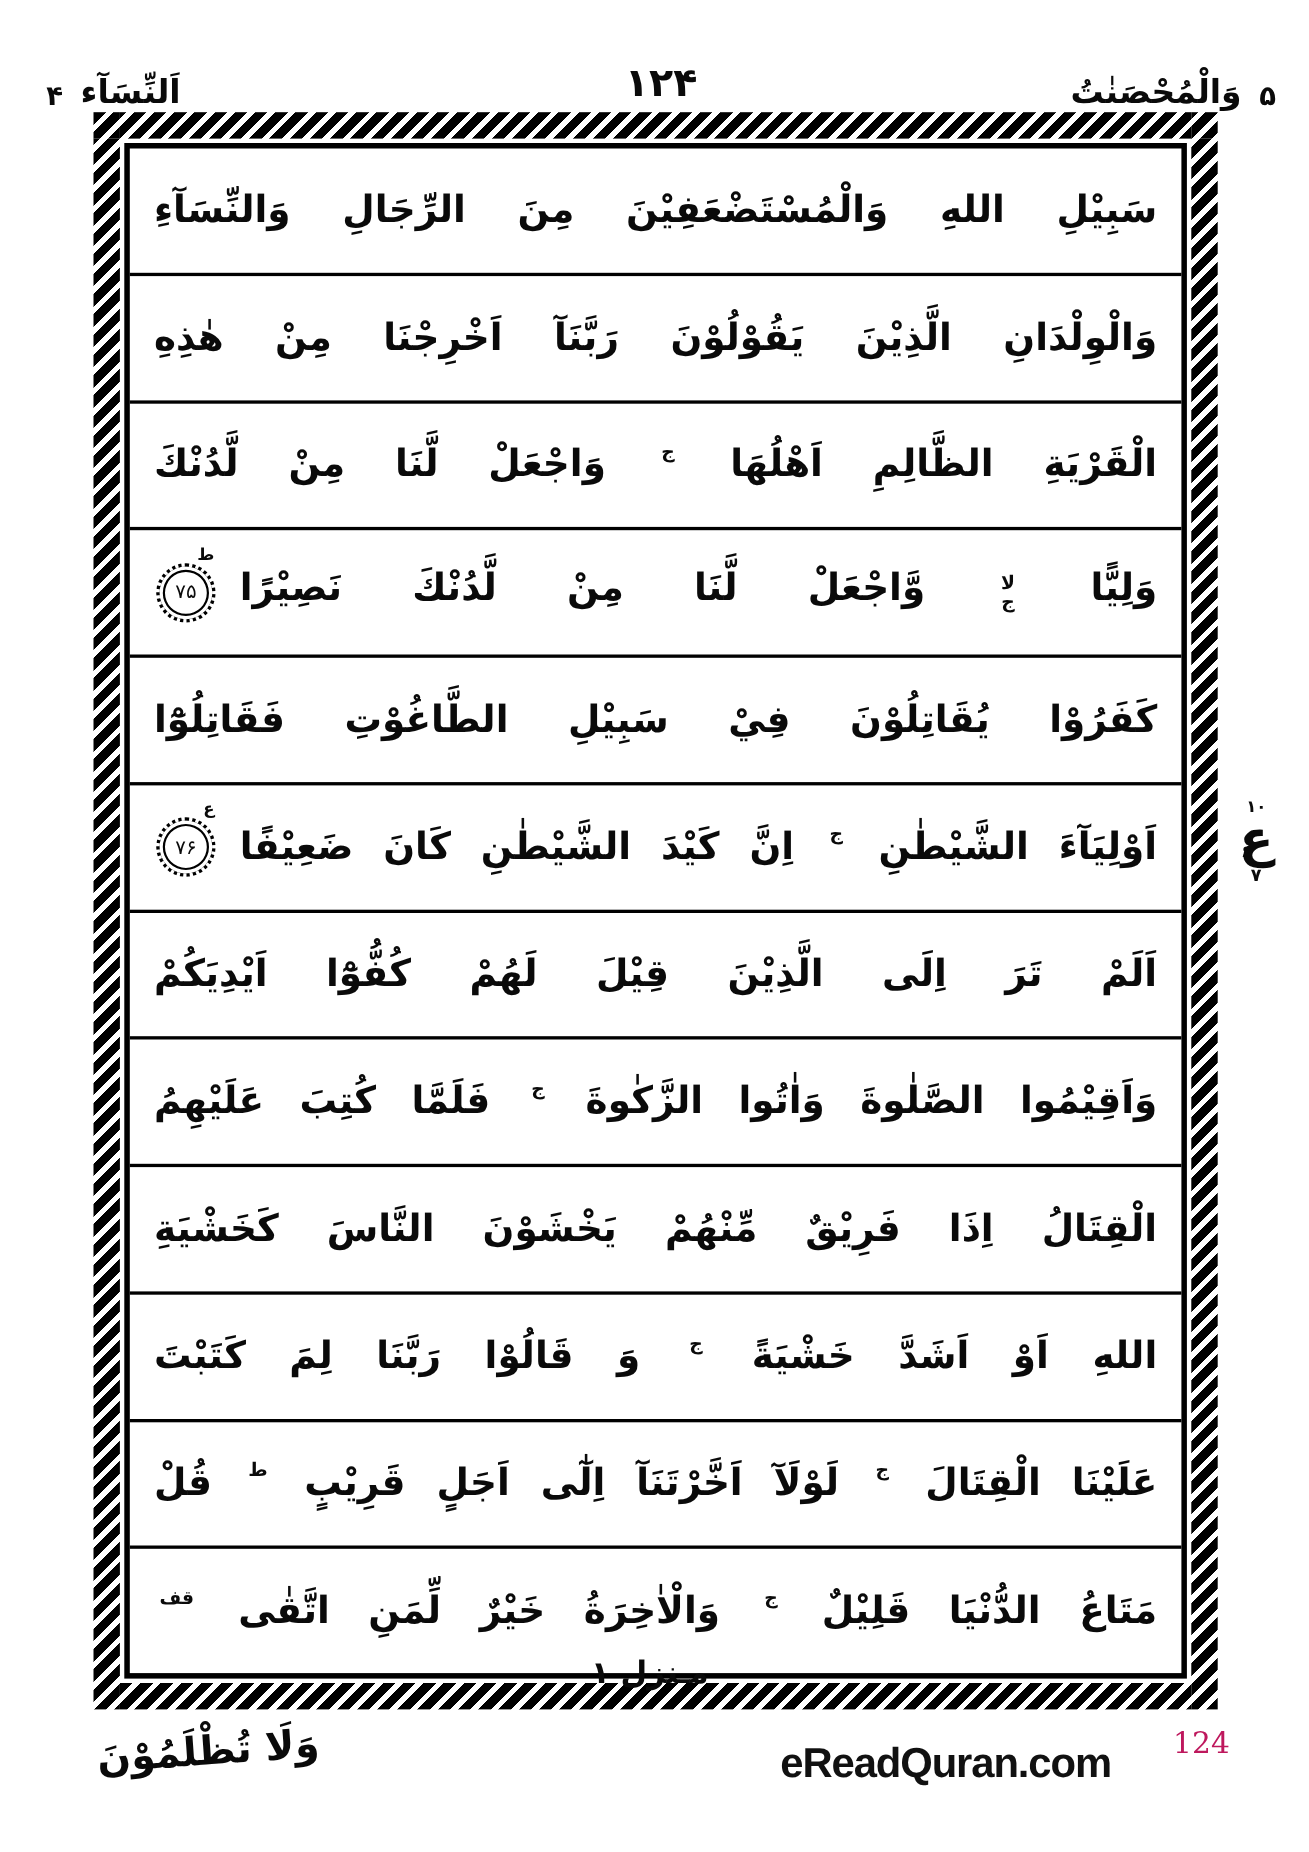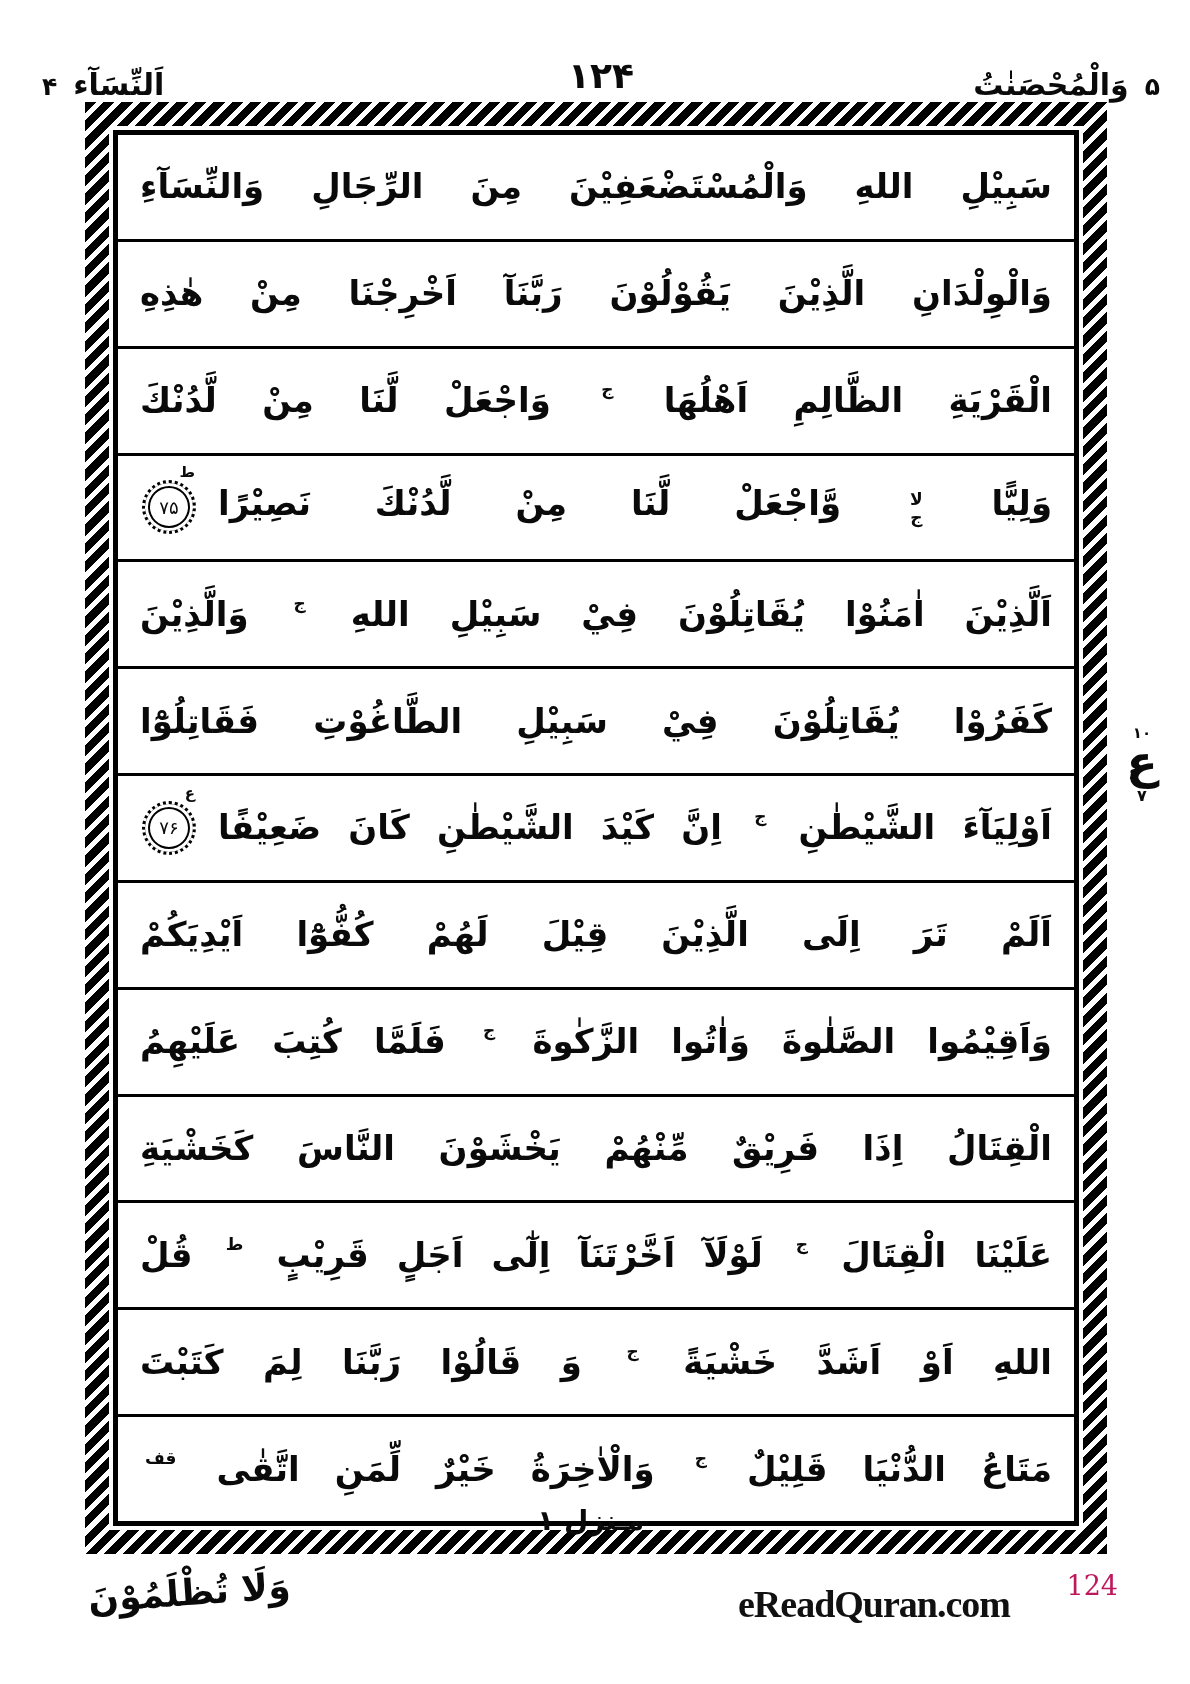--- a/index.html
+++ b/index.html
@@ -74,21 +74,21 @@
   .catchword{
     position:absolute;left:88px;top:1572px;font-size:36px;font-weight:bold;
     transform:rotate(-4deg);
   }
   .manzil{
     position:absolute;left:50%;transform:translateX(-54%);top:1504px;
     font-size:28px;font-weight:bold;
   }
   .website{
     position:absolute;right:180px;top:1582px;
-    font-family:Liberation Serif, serif;font-weight:bold;
+    font-family:Liberation Sans, sans-serif;font-weight:bold;
     font-size:38px;letter-spacing:-1px;color:#111;
   }
   .pagenum{
     position:absolute;right:72px;top:1570px;
     font-family:"DejaVu Serif",serif;font-size:27px;color:#be185d;
   }
 </style>
 </head>
 <body>
 
@@ -121,46 +121,43 @@
           <div class="qtext"><span>وَلِيًّا</span> <span class="waqf stack">
               <span>لا</span>
               <span>ج</span>
             </span> <span>وَّاجْعَلْ لَّنَا مِنْ لَّدُنْكَ نَصِيْرًا</span> </div>
           <span class="medallion">
             <span class="mnum">۷۵</span>
             <span class="mmark">ط</span>
           </span>
         </div>
         <div class="qline" dir="rtl">
-          <div class="qtext"><span>اَلَّذِيْنَ اٰمَنُوْا يُقَاتِلُوْنَ فِيْ سَبِيْلِ اللهِ</span> <span class="waqf">ج</span> <span>وَالَّذِيْنَ</span> </div>
-        </div>
-        <div class="qline" dir="rtl">
           <div class="qtext"><span>كَفَرُوْا يُقَاتِلُوْنَ فِيْ سَبِيْلِ الطَّاغُوْتِ فَقَاتِلُوْٓا</span> </div>
         </div>
         <div class="qline" dir="rtl">
           <div class="qtext"><span>اَوْلِيَآءَ الشَّيْطٰنِ</span> <span class="waqf">ج</span> <span>اِنَّ كَيْدَ الشَّيْطٰنِ كَانَ ضَعِيْفًا</span> </div>
           <span class="medallion">
             <span class="mnum">۷۶</span>
             <span class="mmark">ع</span>
           </span>
         </div>
         <div class="qline" dir="rtl">
           <div class="qtext"><span>اَلَمْ تَرَ اِلَى الَّذِيْنَ قِيْلَ لَهُمْ كُفُّوْٓا اَيْدِيَكُمْ</span> </div>
         </div>
         <div class="qline" dir="rtl">
           <div class="qtext"><span>وَاَقِيْمُوا الصَّلٰوةَ وَاٰتُوا الزَّكٰوةَ</span> <span class="waqf">ج</span> <span>فَلَمَّا كُتِبَ عَلَيْهِمُ</span> </div>
         </div>
         <div class="qline" dir="rtl">
           <div class="qtext"><span>الْقِتَالُ اِذَا فَرِيْقٌ مِّنْهُمْ يَخْشَوْنَ النَّاسَ كَخَشْيَةِ</span> </div>
         </div>
         <div class="qline" dir="rtl">
-          <div class="qtext"><span>عَلَيْنَا الْقِتَالَ</span> <span class="waqf">ج</span> <span>لَوْلَآ اَخَّرْتَنَآ اِلٰٓى اَجَلٍ قَرِيْبٍ</span> <span class="waqf">ط</span> <span>قُلْ</span> </div>
+          <div class="qtext"><span>اللهِ اَوْ اَشَدَّ خَشْيَةً</span> <span class="waqf">ج</span> <span>وَ قَالُوْا رَبَّنَا لِمَ كَتَبْتَ</span> </div>
         </div>
         <div class="qline" dir="rtl">
-          <div class="qtext"><span>اللهِ اَوْ اَشَدَّ خَشْيَةً</span> <span class="waqf">ج</span> <span>وَ قَالُوْا رَبَّنَا لِمَ كَتَبْتَ</span> </div>
+          <div class="qtext"><span>عَلَيْنَا الْقِتَالَ</span> <span class="waqf">ج</span> <span>لَوْلَآ اَخَّرْتَنَآ اِلٰٓى اَجَلٍ قَرِيْبٍ</span> <span class="waqf">ط</span> <span>قُلْ</span> </div>
         </div>
         <div class="qline" dir="rtl">
           <div class="qtext"><span>مَتَاعُ الدُّنْيَا قَلِيْلٌ</span> <span class="waqf">ج</span> <span>وَالْاٰخِرَةُ خَيْرٌ لِّمَنِ اتَّقٰى</span> <span class="waqf">قف</span> </div>
         </div>
       </div>
   </div>
 
   <div class="ruku">
     <span class="r-top">۱۰</span>
     <span class="r-ain">ع</span>

